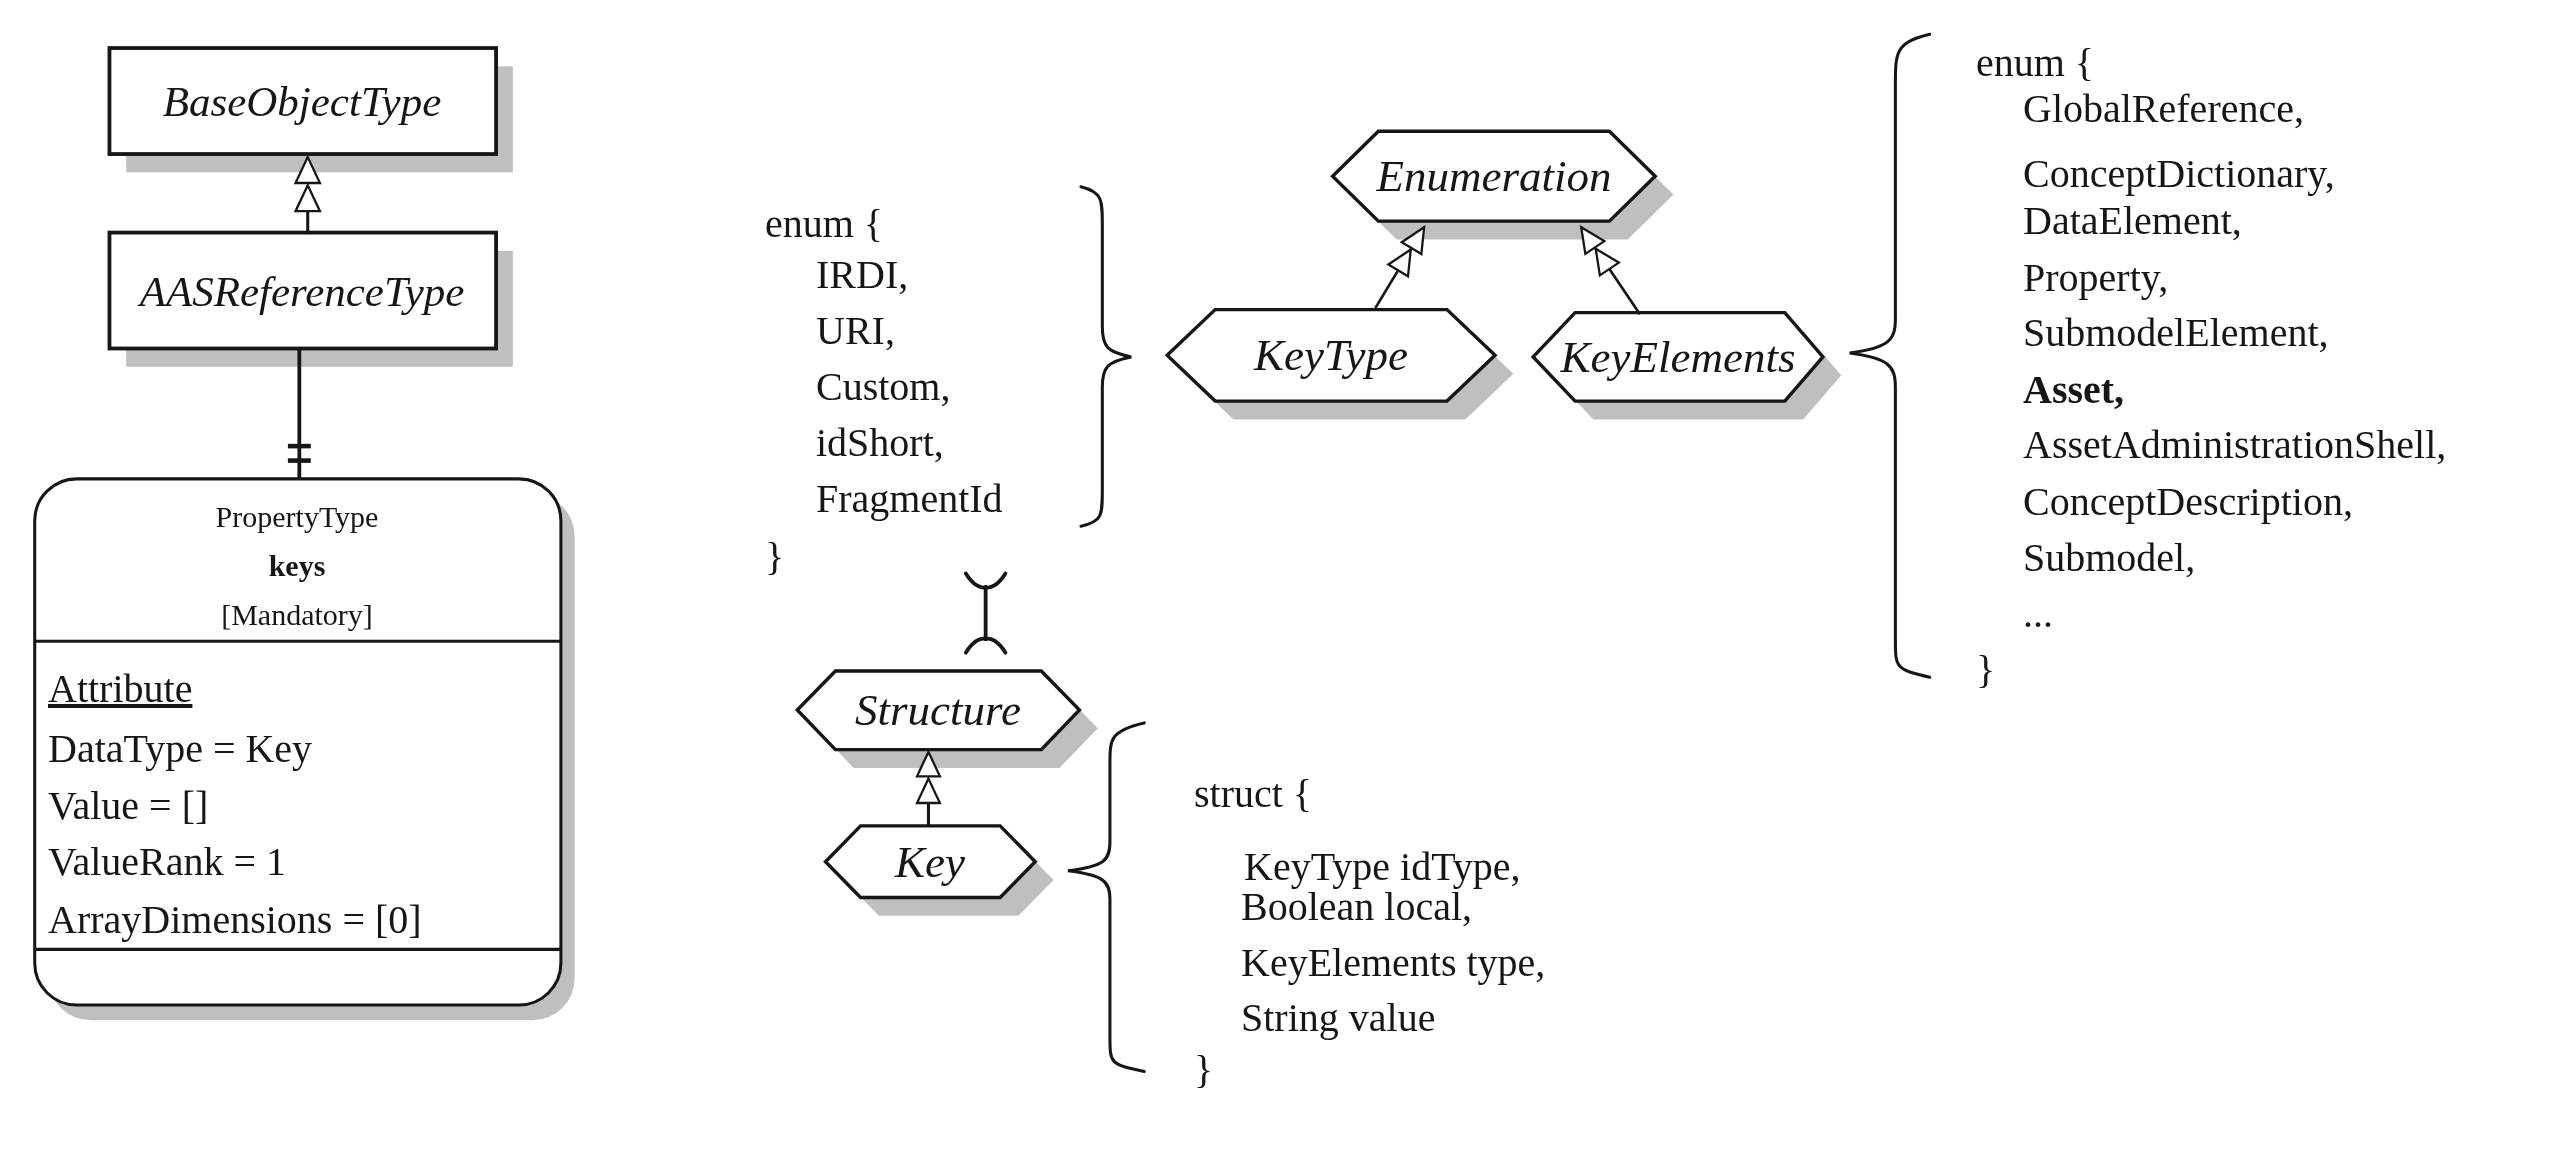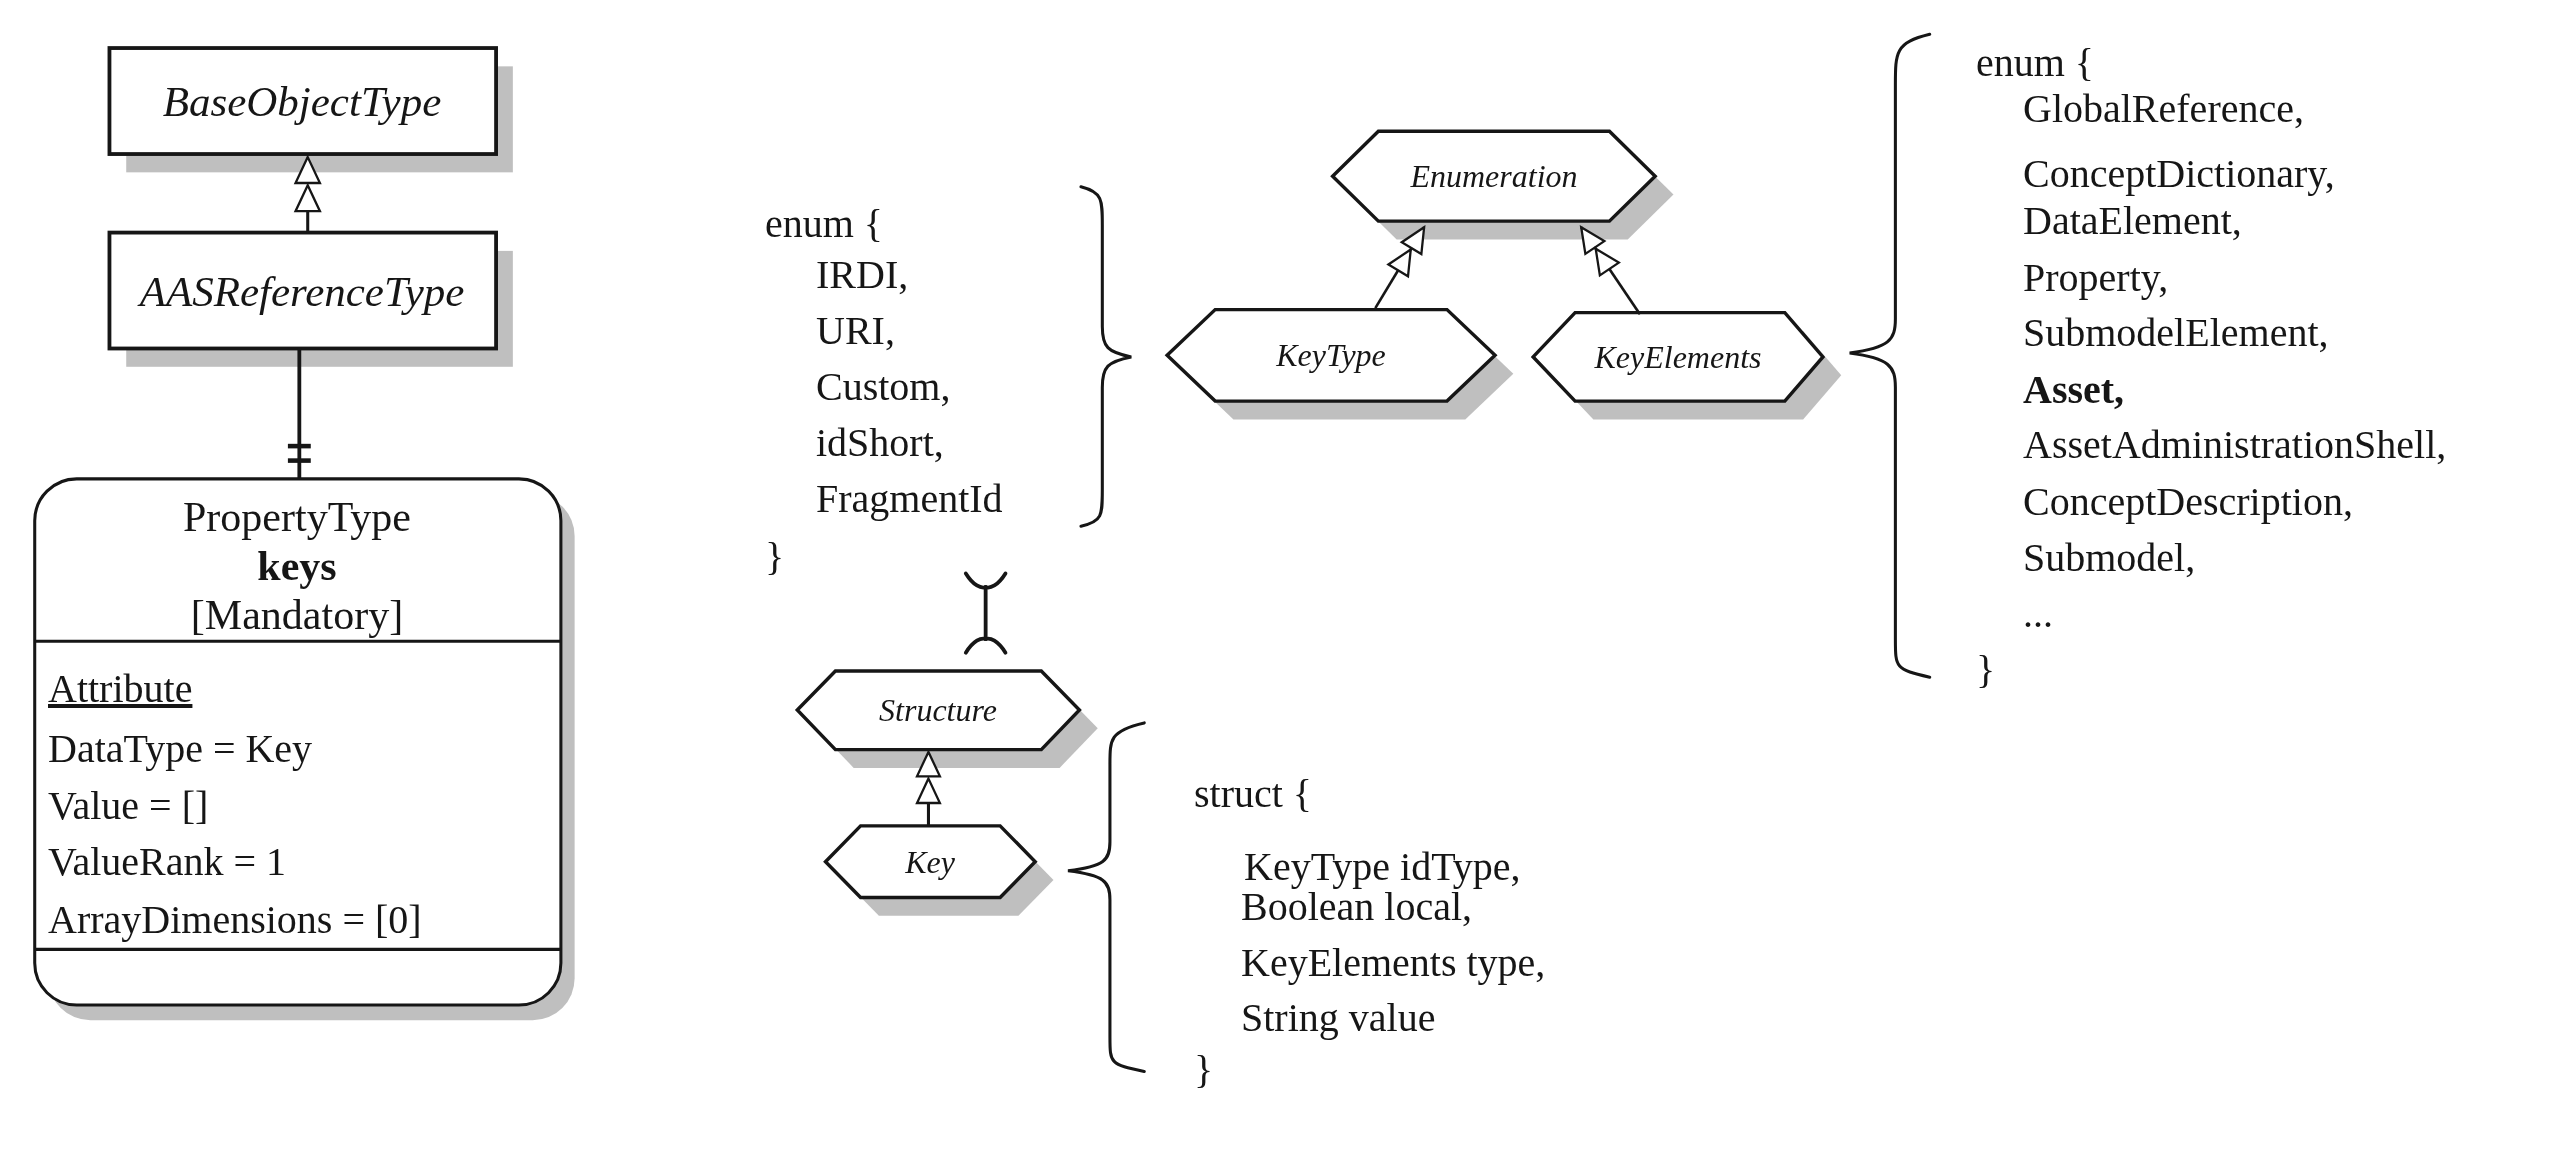--- a/index.html
+++ b/index.html
@@ -5,27 +5,27 @@
   html,body{margin:0;padding:0;background:#fff;}
   #canvas{position:relative;width:2576px;height:1153px;background:var(--background,#fff);
           font-family:"Liberation Serif","DejaVu Serif",serif;color:var(--ink,#111);overflow:hidden;padding-left:13px;}
   #shapes{position:absolute;left:0;top:0;z-index:1;}
   #textlayer{position:absolute;left:0;top:0;width:100%;height:100%;z-index:2;}
   .shadow{fill:var(--shadow,#bfbfbf);stroke:none;}
   .shape{fill:var(--surface,#fff);stroke:var(--ink,#111);}
   .wire{fill:none;stroke:var(--ink,#111);}
   .tri{fill:var(--surface,#fff);stroke:var(--ink,#111);stroke-width:3;}
   .brace{fill:none;stroke:var(--ink,#111);stroke-width:4;stroke-linecap:round;}
-  .lbl{position:absolute;transform:translate(-50%,-50%);white-space:nowrap;font-size:42px;line-height:1;}
+  .lbl{position:absolute;transform:translate(-50%,-50%);white-space:nowrap;font-size:30px;line-height:1;}
   .code{position:absolute;transform:translateY(-50%);white-space:nowrap;font-size:40px;line-height:1;}
   .it{font-style:italic;}
   .bd{font-weight:bold;}
   .ul{text-decoration:underline;}
   .title{font-size:43px;}
-  .hex{font-size:32px;}
+  .hex{font-size:45px;}
 </style>
 </head>
 <body>
 
 <div id="canvas">
 
   <svg id="shapes" width="2576" height="1153" viewBox="0 0 3377 1512">
 
     <g>
       <rect class="shadow" x="165" y="87" width="507" height="139"></rect>

